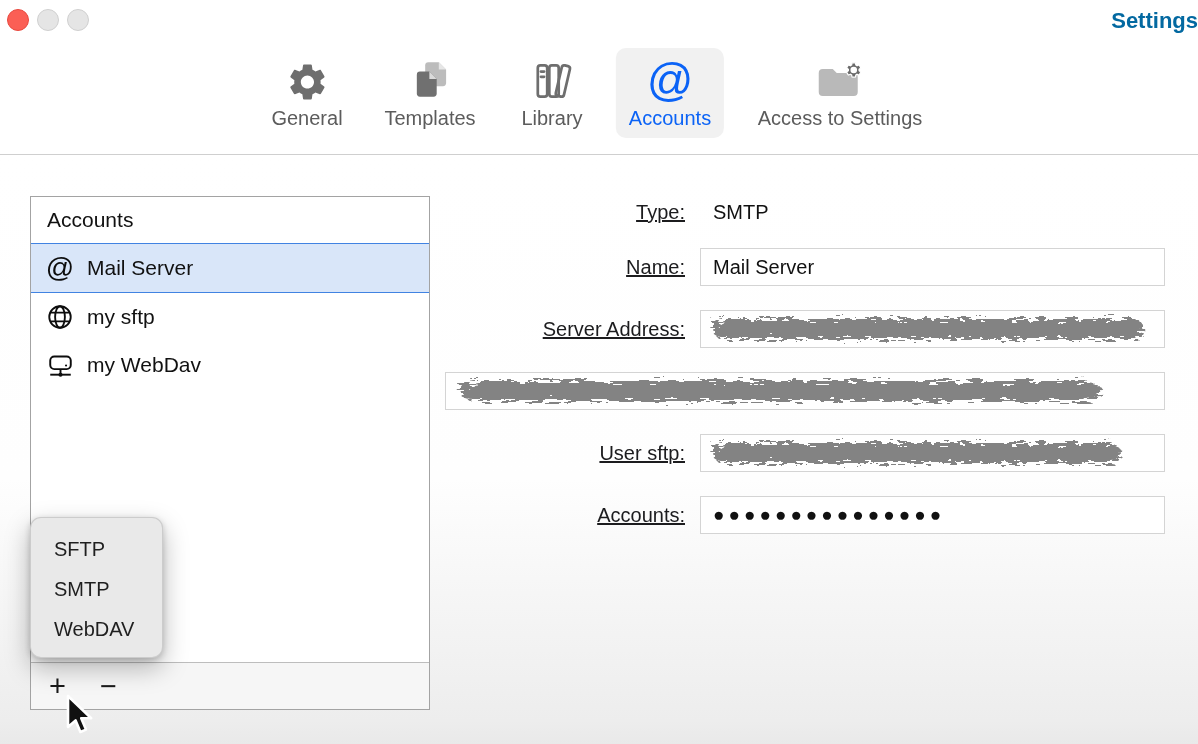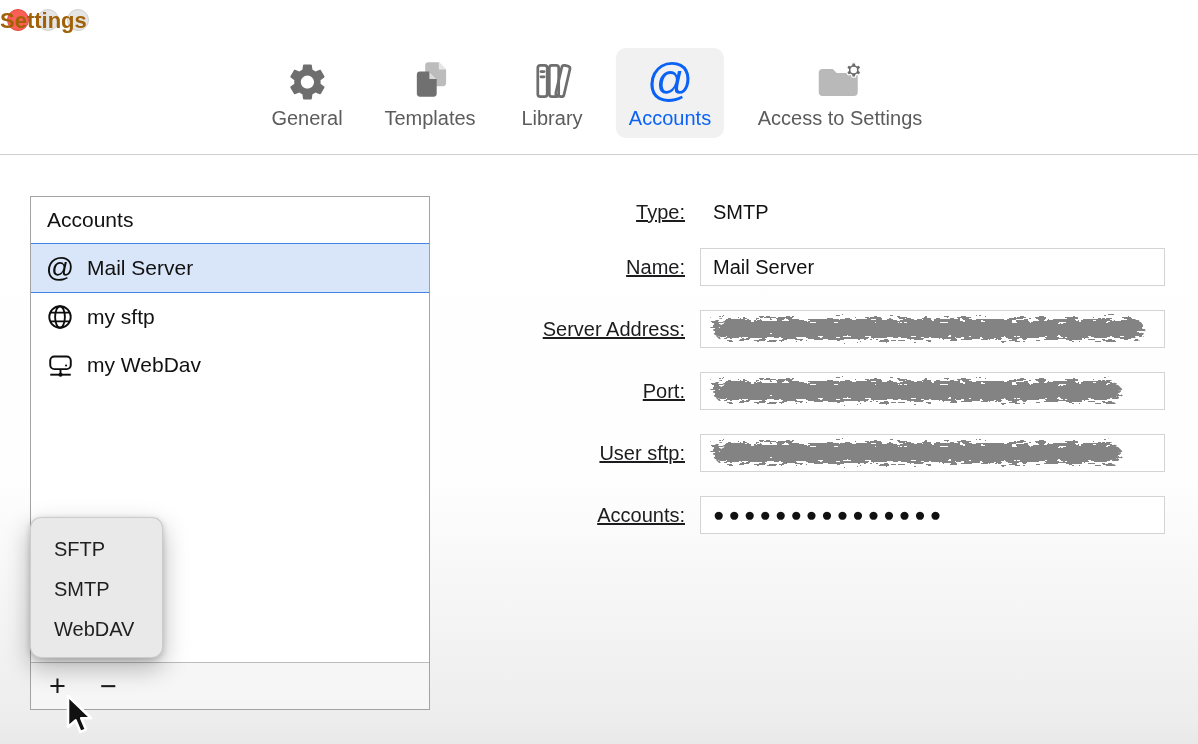--- a/index.html
+++ b/index.html
@@ -6,22 +6,22 @@
   html,body { width:1198px; height:744px; }
   body { font-family:"Liberation Sans", sans-serif; background:#fff; overflow:hidden; }
   .window { position:relative; width:1198px; height:744px; background:#fff; }
 
   
   .titlebar { position:absolute; top:0; left:0; right:0; height:44px; background:#fff; }
   .traffic { position:absolute; top:9px; left:7px; display:flex; gap:8px; }
   .light { width:22px; height:22px; border-radius:50%; }
   .light.close { background:#fb5f55; border:1px solid #e9493f; }
   .light.dim { background:#e5e5e5; border:1px solid #d0d0d0; }
-  .win-title { position:absolute; top:8px; left:0; width:1198px; text-align:left;
-               font-size:22px; font-weight:bold; color:#a16207; }
+  .win-title { position:absolute; top:8px; left:0; width:1198px; text-align:right;
+               font-size:22px; font-weight:bold; color:#0369a1; }
 
   
   .toolbar { position:absolute; top:44px; left:0; right:0; height:110px; background:#fff; }
   .tab { position:absolute; top:4px; transform:translateX(-50%);
          display:flex; flex-direction:column; align-items:center;
          padding:4px 13px 8px; border-radius:10px; cursor:default; }
   .tab.selected { background:#f1f1f1; }
   .tab-icon { height:52px; display:flex; align-items:flex-end; justify-content:center; }
   .tab-label { font-size:20px; color:#5c5c5c; margin-top:3px; white-space:nowrap; }
   .tab.selected .tab-label { color:#0b63f6; }
@@ -221,21 +221,20 @@
       <div class="form-field">
         <div class="input-box">
           <svg class="scribble" viewBox="0 0 420 30" preserveAspectRatio="none">
             <rect x="4" y="5" width="404" height="20" rx="9" fill="#838383" filter="url(#scribbleF)"></rect>
           </svg>
         </div>
       </div>
     </div>
 
     <div class="form-row" style="top:217px">
-      <div class="form-label">Port:</div>
       <div class="form-field">
         <div class="input-box">
           <svg class="scribble" viewBox="0 0 420 30" preserveAspectRatio="none">
             <rect x="4" y="5" width="382" height="20" rx="9" fill="#838383" filter="url(#scribbleF)"></rect>
           </svg>
         </div>
       </div>
     </div>
 
     <div class="form-row" style="top:279px">

